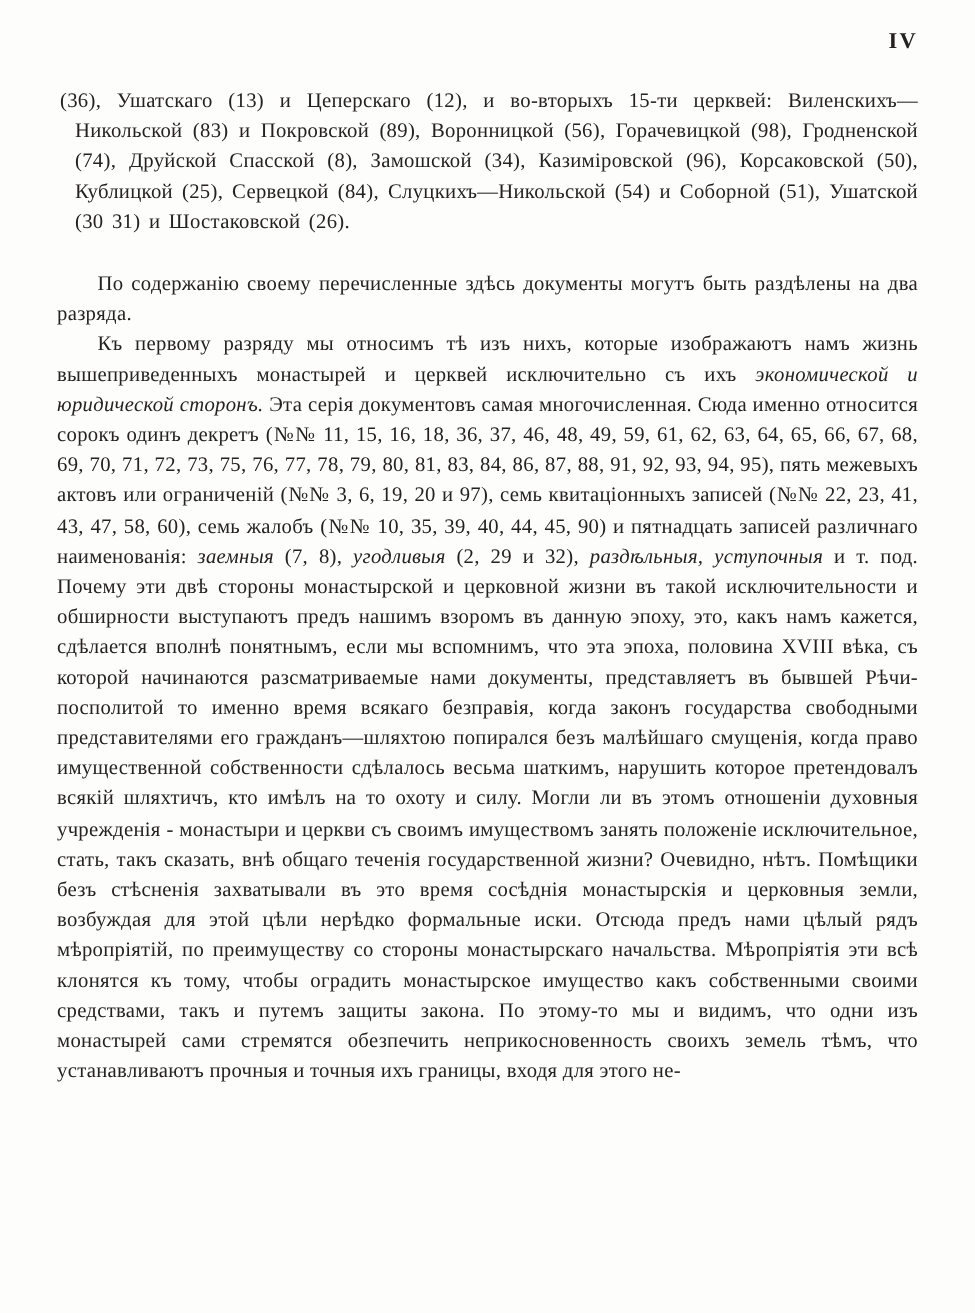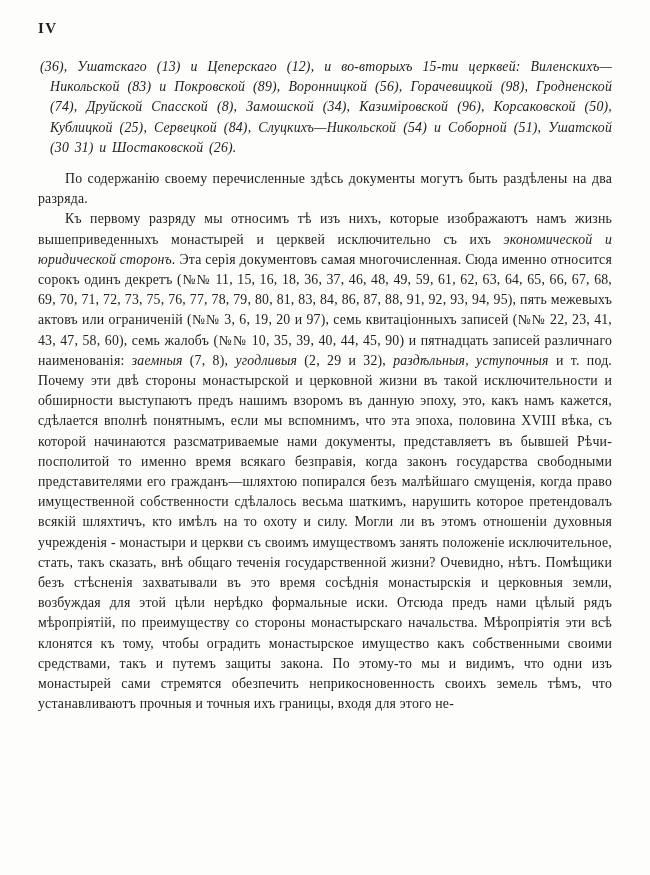--- a/index.html
+++ b/index.html
@@ -12,39 +12,38 @@
     width: 650px;
     height: 875px;
     box-sizing: border-box;
     background: #fdfdfb;
     color: #24221e;
     font-family: "Liberation Serif", "DejaVu Serif", serif;
     padding: 20px 38px 20px 38px;
     overflow: hidden;
   }
   .page-number {
-    text-align: left;
+    text-align: right;
     font-size: 15px;
     font-weight: bold;
     letter-spacing: 1.5px;
     margin: 0 0 20px 0;
   }
   .para {
     margin: 0;
     font-size: 13.8px;
     line-height: 20.2px;
     text-align: justify;
     letter-spacing: 0.2px;
   }
   .para-opening {
-    font-style: italic;
     padding-left: 12px;
     text-indent: -10px;
     word-spacing: 2px;
-    margin-bottom: 11px;
+    margin-bottom: 21px;
   }
   .para-indent {
     text-indent: 27px;
   }
   .run-italic {
     font-style: italic;
   }
 </style>
 </head>
 <body>

